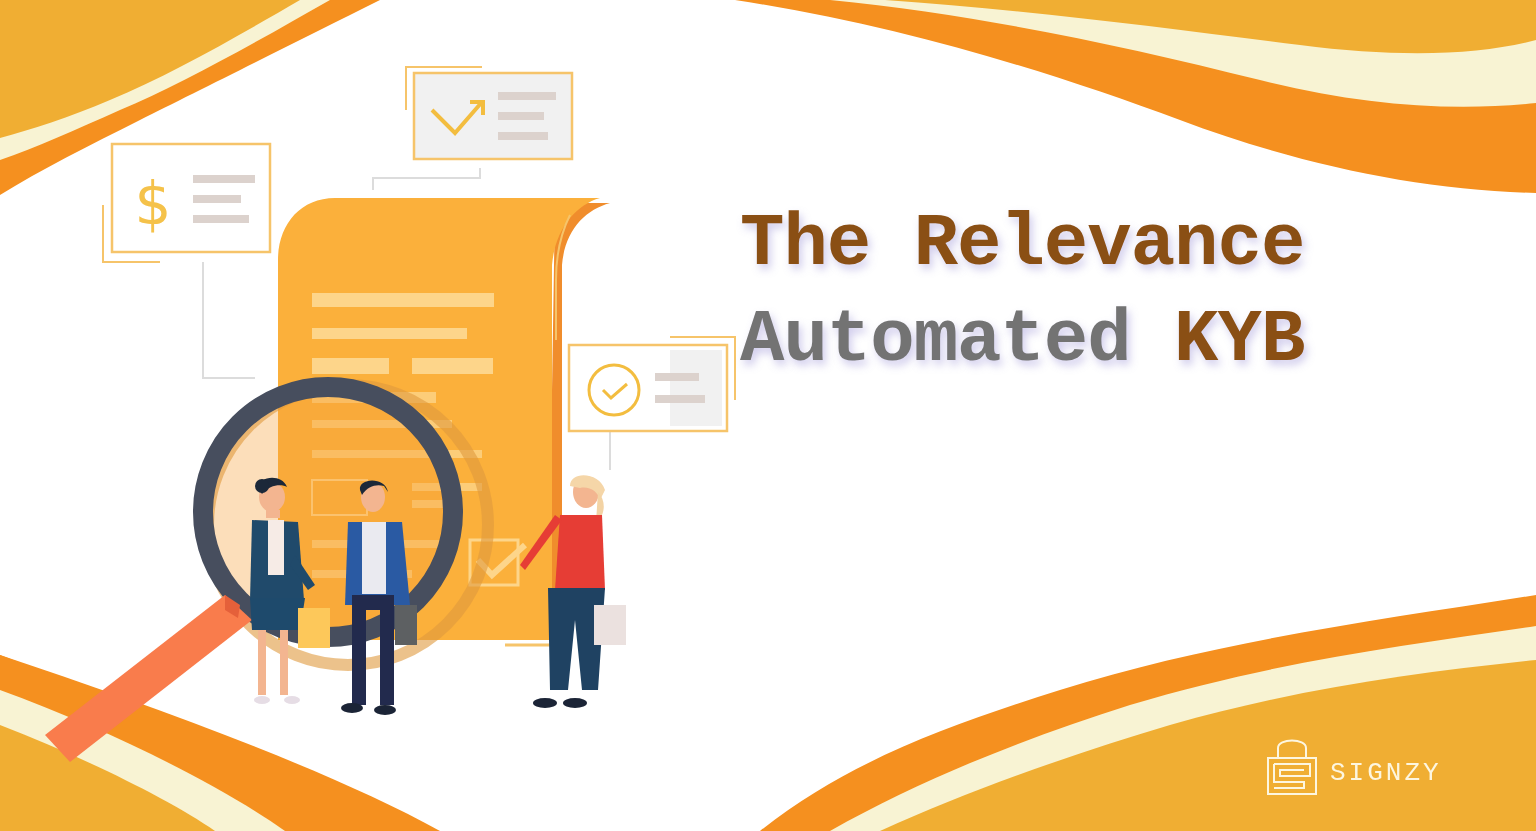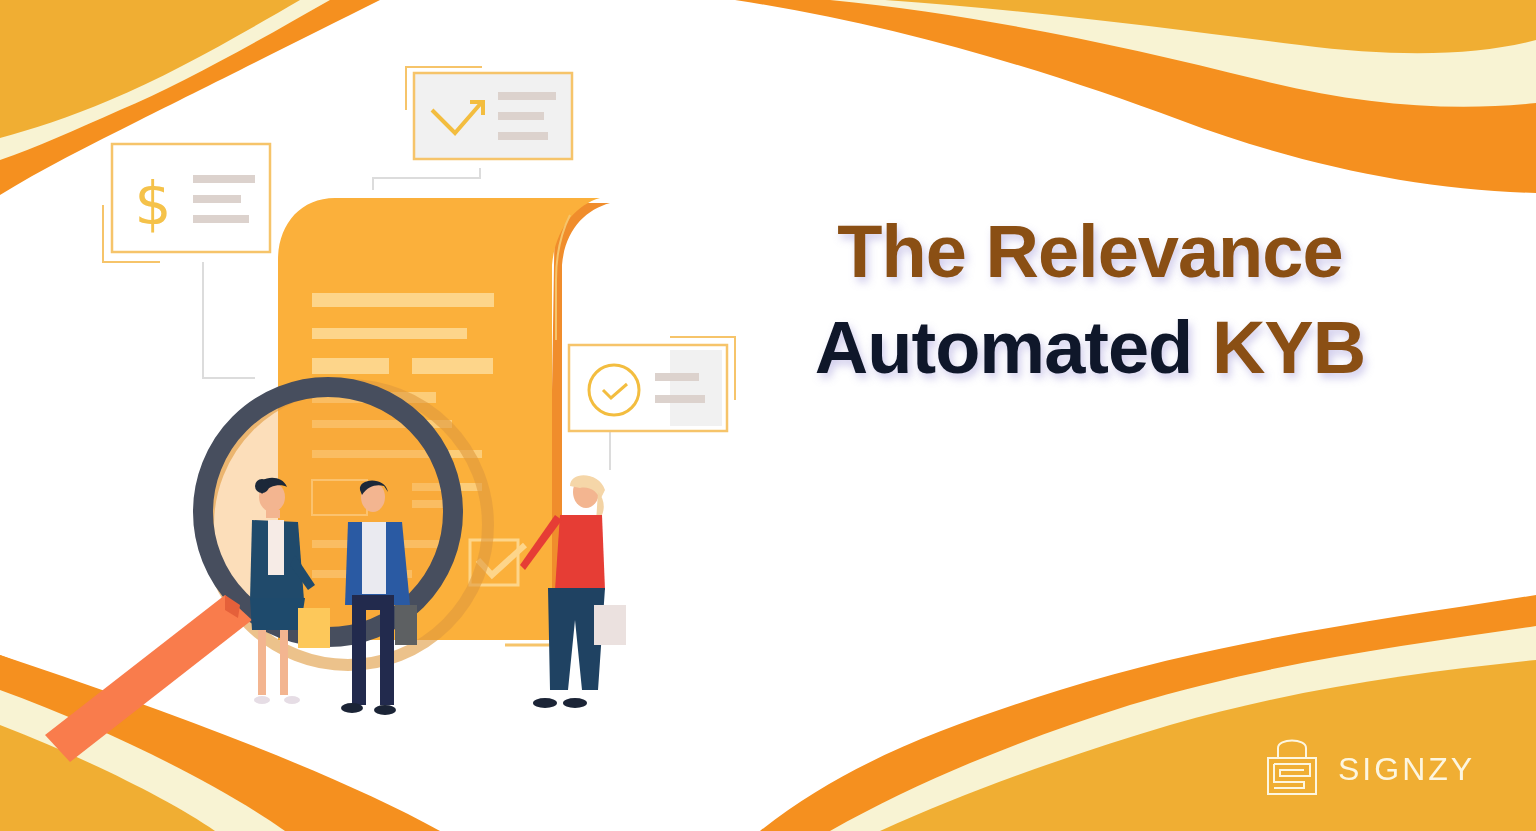--- a/index.html
+++ b/index.html
@@ -1,23 +1,23 @@
 <!DOCTYPE html>
 <html><head>
 <meta charset="utf-8">
 <style>
   html, body { margin: 0; padding: 0; }
   body { width: 1536px; height: 831px; overflow: hidden; background: #ffffff; position: relative; font-family: "DejaVu Sans", sans-serif; }
   .layer { position: absolute; left: 0; top: 0; width: 1536px; height: 831px; }
-  .title-block { position: absolute; left: 740px; top: 204px; width: 700px; text-align: center; font-family: Liberation Sans, sans-serif; font-weight: bold; line-height: 96px; letter-spacing: -1px; }
+  .title-block { position: absolute; left: 740px; top: 196px; width: 700px; text-align: left; font-family: Liberation Mono, monospace; font-weight: bold; line-height: 96px; letter-spacing: -1px; }
   .title-line { display: block; font-size: 74px; text-shadow: 3px 5px 8px rgba(120,110,200,0.35); }
   .c-brown { color: #8a4f14; }
-  .c-orange { color: #0f172a; }
+  .c-orange { color: #737373; }
   .logo { position: absolute; left: 1266px; top: 734px; display: flex; align-items: flex-end; }
-  .logo-text { font-family: Liberation Sans, sans-serif; font-size: 32px; letter-spacing: 3px; color: #fdf6e0; margin-left: 20px; margin-bottom: 8px; font-weight: normal; }
+  .logo-text { font-family: Liberation Mono, monospace; font-size: 26px; letter-spacing: 3px; color: #fdf6e0; margin-left: 12px; margin-bottom: 8px; font-weight: normal; }
 </style>
 </head>
 <body>
 
 <svg class="layer" viewBox="0 0 1536 831" xmlns="http://www.w3.org/2000/svg">
 
   <path d="M0,0 L380,0 C300,40 200,90 140,120 C90,145 40,170 0,195 Z" fill="#f5901f"></path>
   <path d="M0,0 L330,0 C260,40 180,85 120,110 C75,130 35,148 0,160 Z" fill="#f8f3d3"></path>
   <path d="M0,0 L300,0 C240,35 170,75 110,100 C70,117 30,130 0,138 Z" fill="#f0ae33"></path>
 

